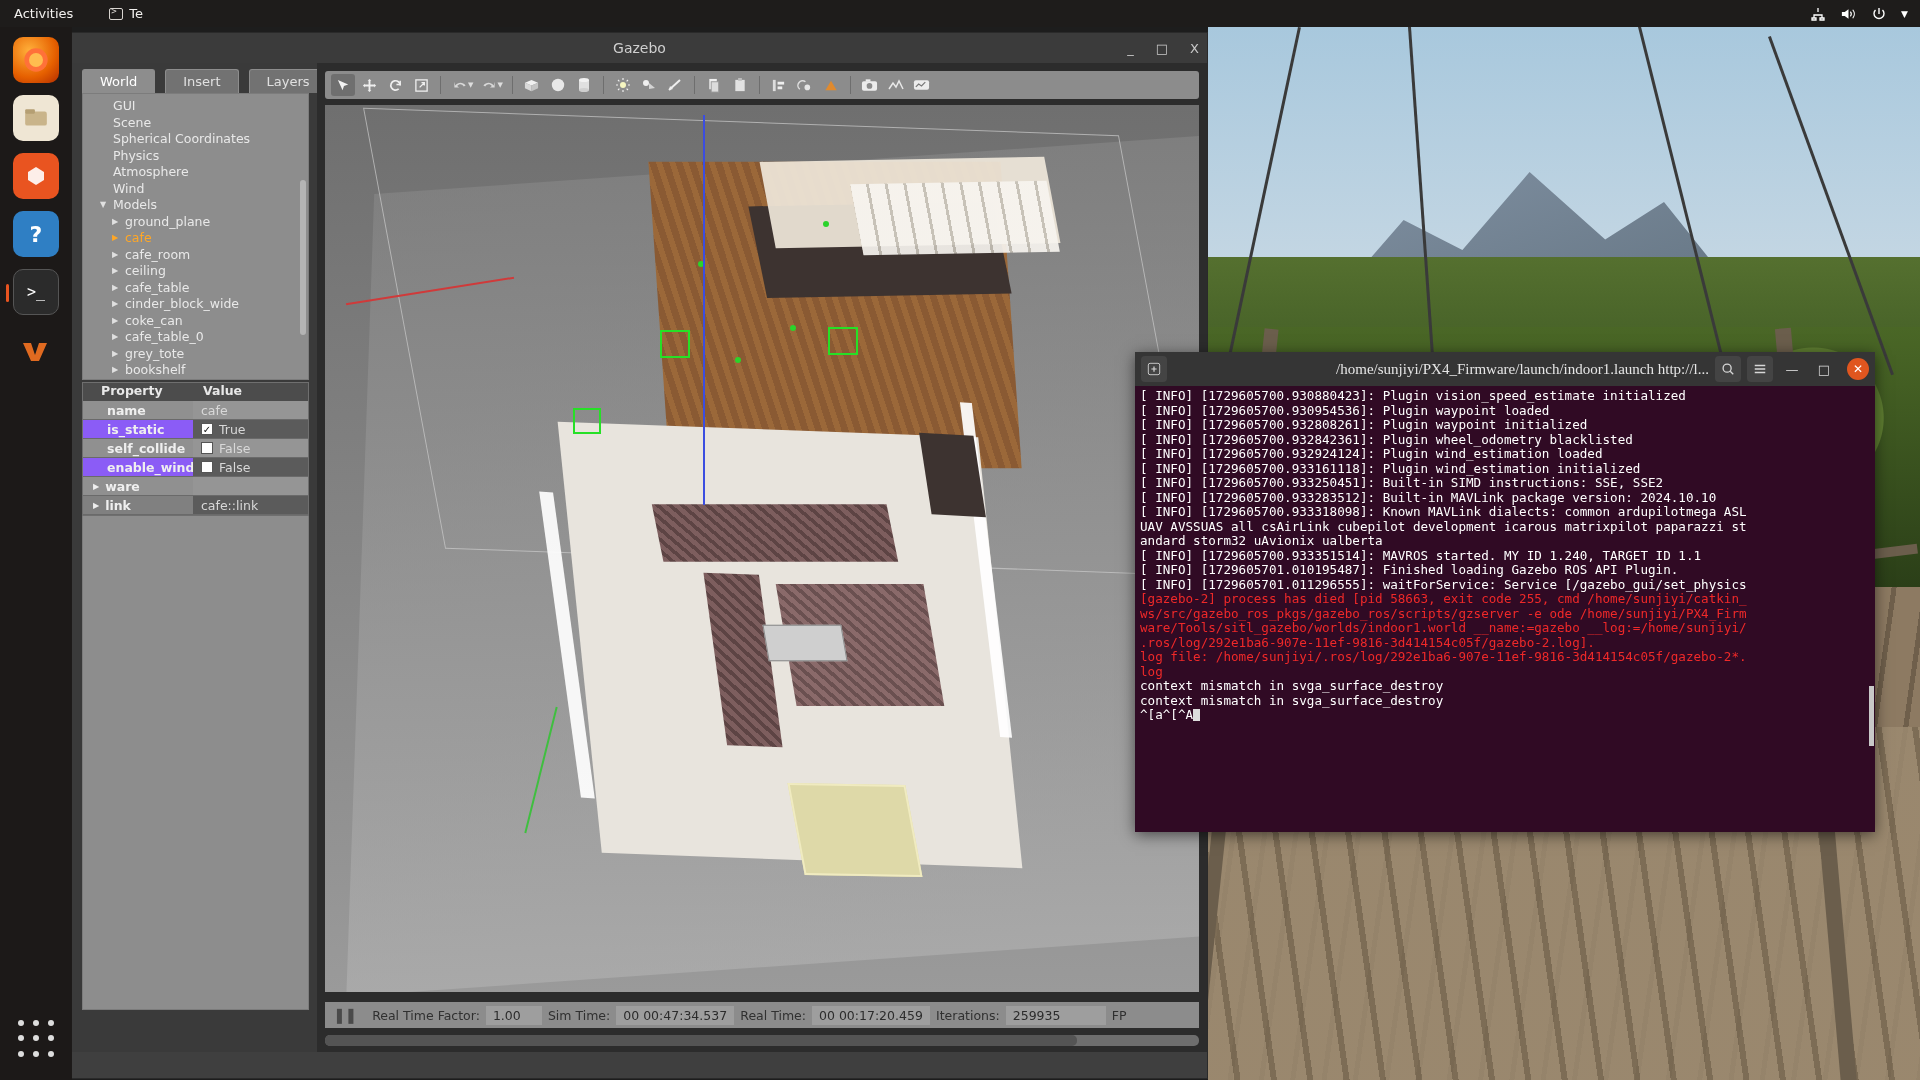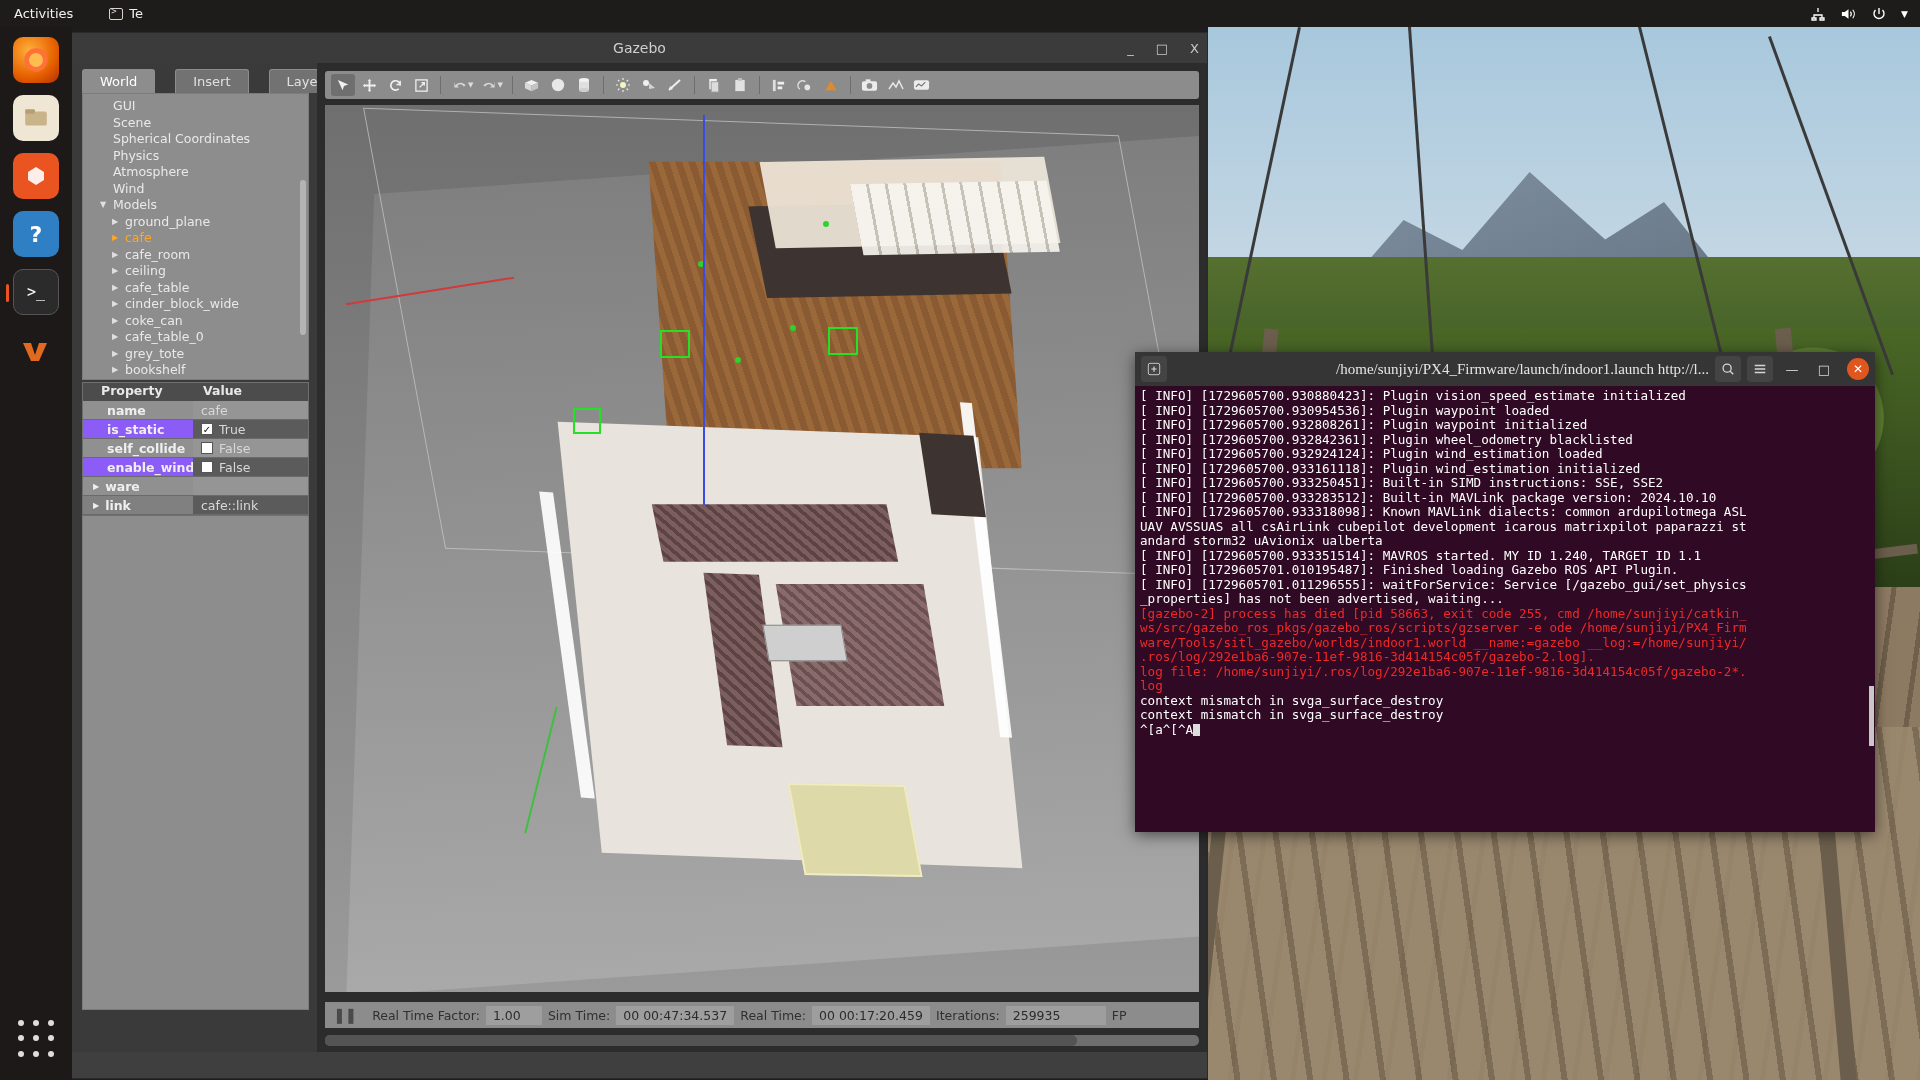--- a/index.html
+++ b/index.html
@@ -65,21 +65,21 @@
               justify-content:center; position:relative; color:#cfcfcf; font-size:14px; }
   #gz-winbtn { position:absolute; right:8px; top:0; height:30px; display:flex;
                align-items:center; gap:22px; color:#c8c8c8; font-size:13px; }
   #gz-menu { height:26px; background:#3f3f3f; display:flex; align-items:center;
              gap:0; padding-left:10px; color:#d0d0d0; font-size:13px; border-bottom:1px solid #353535;}
   #gz-menu div { padding:2px 11px; }
   #gz-body { display:flex; height:989px; }
 
   
   #gz-left { width:245px; background:#3a3a3a; padding:6px 8px 8px 10px; }
-  #gz-tabs { display:flex; gap:20px; }
+  #gz-tabs { display:flex; gap:10px; }
   .gz-tab { padding:4px 17px; font-size:13px; color:#e0e0e0; background:#727272;
             border:1px solid #8d8d8d; border-bottom:none; border-radius:3px 3px 0 0; }
   .gz-tab.active { background:#8d8d8d; color:#fff; }
   #gz-tree { background:#8d8d8d; height:287px; padding:4px 0 0 0; overflow:hidden; position:relative;
              border:1px solid #7c7c7c; }
   .tree-row { height:16.5px; font-size:12.5px; color:#e9e9e9; display:flex; align-items:center;
               padding-left:30px; line-height:16.5px; }
   .tree-row.child { padding-left:42px; }
   .tree-row.sel { color:#ffa726; }
   .arrow { width:10px; margin-left:-13px; margin-right:3px; color:#e0e0e0; font-size:8px; }
@@ -589,21 +589,20 @@
     <div class="t-info">[ INFO] [1729605700.932924124]: Plugin wind_estimation loaded</div>
     <div class="t-info">[ INFO] [1729605700.933161118]: Plugin wind_estimation initialized</div>
     <div class="t-info">[ INFO] [1729605700.933250451]: Built-in SIMD instructions: SSE, SSE2</div>
     <div class="t-info">[ INFO] [1729605700.933283512]: Built-in MAVLink package version: 2024.10.10</div>
     <div class="t-info">[ INFO] [1729605700.933318098]: Known MAVLink dialects: common ardupilotmega ASL</div>
     <div class="t-info">UAV AVSSUAS all csAirLink cubepilot development icarous matrixpilot paparazzi st</div>
     <div class="t-info">andard storm32 uAvionix ualberta</div>
     <div class="t-info">[ INFO] [1729605700.933351514]: MAVROS started. MY ID 1.240, TARGET ID 1.1</div>
     <div class="t-info">[ INFO] [1729605701.010195487]: Finished loading Gazebo ROS API Plugin.</div>
     <div class="t-info">[ INFO] [1729605701.011296555]: waitForService: Service [/gazebo_gui/set_physics</div>
-    <div class="t-info">_properties] has not been advertised, waiting...</div>
     <div class="t-err">[gazebo-2] process has died [pid 58663, exit code 255, cmd /home/sunjiyi/catkin_</div>
     <div class="t-err">ws/src/gazebo_ros_pkgs/gazebo_ros/scripts/gzserver -e ode /home/sunjiyi/PX4_Firm</div>
     <div class="t-err">ware/Tools/sitl_gazebo/worlds/indoor1.world __name:=gazebo __log:=/home/sunjiyi/</div>
     <div class="t-err">.ros/log/292e1ba6-907e-11ef-9816-3d414154c05f/gazebo-2.log].</div>
     <div class="t-err">log file: /home/sunjiyi/.ros/log/292e1ba6-907e-11ef-9816-3d414154c05f/gazebo-2*.</div>
     <div class="t-err">log</div>
     <div class="t-plain">context mismatch in svga_surface_destroy</div>
     <div class="t-plain">context mismatch in svga_surface_destroy</div>
     <div class="t-plain"><span>^[a^[^A</span><span class="cursor"></span></div>
     <div id="term-sb"></div>

